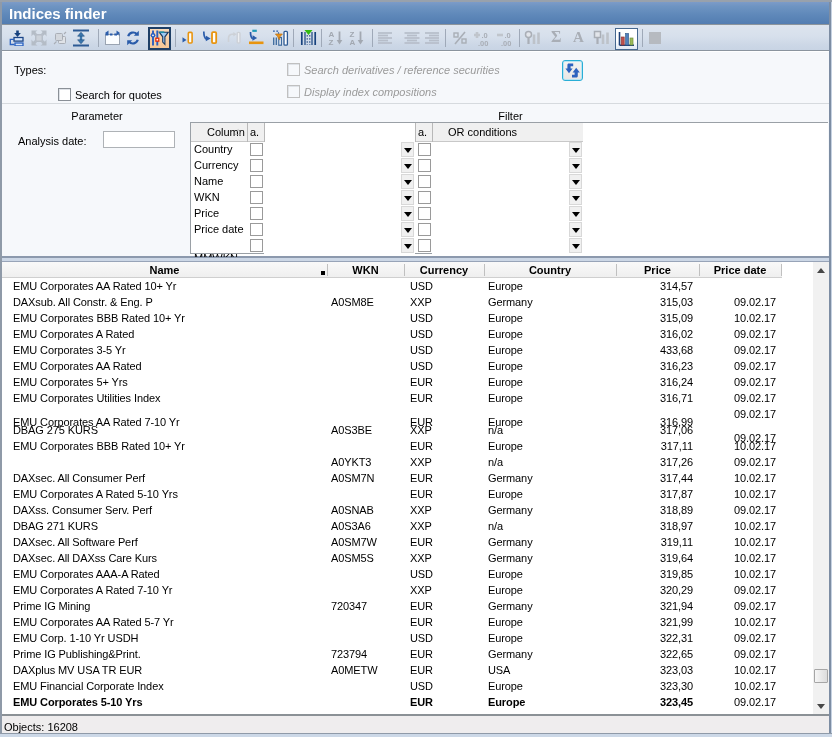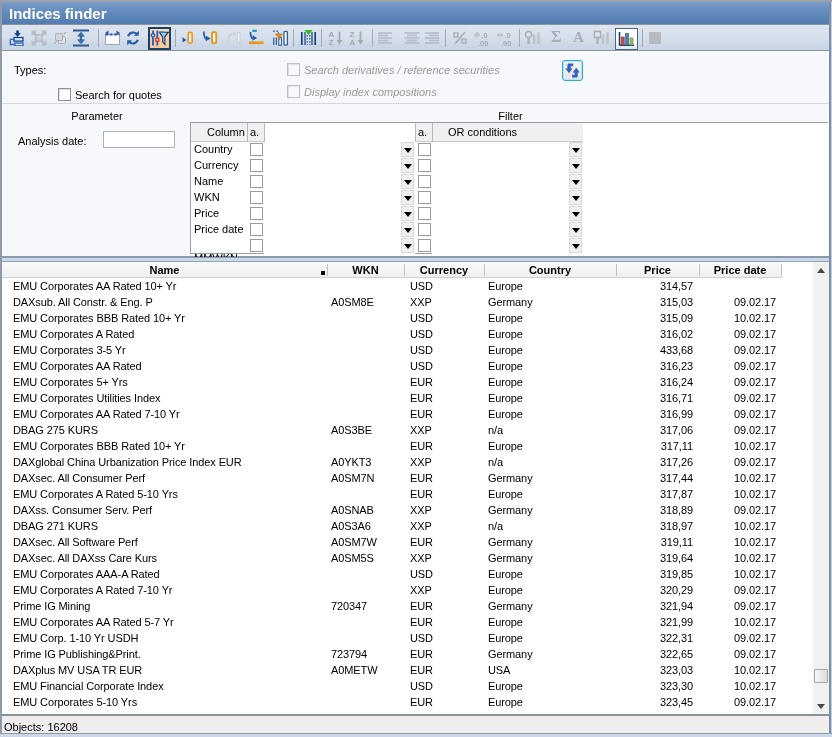--- a/index.html
+++ b/index.html
@@ -418,21 +418,21 @@
       <span class="c5">09.02.17</span>
     </div>
 <div class="drow" style="top:128px;">
       <span class="c0">EMU Corporates Utilities Index</span>
       <span class="c1"></span>
       <span class="c2">EUR</span>
       <span class="c3">Europe</span>
       <span class="c4">316,71</span>
       <span class="c5">09.02.17</span>
     </div>
-<div class="drow" style="top:144px;">
+<div class="drow" style="top:152px;">
       <span class="c0">EMU Corporates AA Rated 7-10 Yr</span>
       <span class="c1"></span>
       <span class="c2">EUR</span>
       <span class="c3">Europe</span>
       <span class="c4">316,99</span>
       <span class="c5">09.02.17</span>
     </div>
 <div class="drow" style="top:160px;">
       <span class="c0">DBAG 275 KURS</span>
       <span class="c1">A0S3BE</span>
@@ -443,21 +443,20 @@
     </div>
 <div class="drow" style="top:176px;">
       <span class="c0">EMU Corporates BBB Rated 10+ Yr</span>
       <span class="c1"></span>
       <span class="c2">EUR</span>
       <span class="c3">Europe</span>
       <span class="c4">317,11</span>
       <span class="c5">09.02.17</span>
     </div>
 <div class="drow" style="top:192px;">
-      <span class="c0">DAXglobal China Urbanization Price Index EUR</span>
       <span class="c1">A0YKT3</span>
       <span class="c2">XXP</span>
       <span class="c3">n/a</span>
       <span class="c4">317,26</span>
       <span class="c5">10.02.17</span>
     </div>
 <div class="drow" style="top:208px;">
       <span class="c0">DAXsec. All Consumer Perf</span>
       <span class="c1">A0SM7N</span>
       <span class="c2">EUR</span>
@@ -562,21 +561,21 @@
       <span class="c5">10.02.17</span>
     </div>
 <div class="drow" style="top:416px;">
       <span class="c0">EMU Financial Corporate Index</span>
       <span class="c1"></span>
       <span class="c2">USD</span>
       <span class="c3">Europe</span>
       <span class="c4">323,30</span>
       <span class="c5">09.02.17</span>
     </div>
-<div class="drow" style="top:432px;">
+<div class="drow" style="top:432px;font-weight:bold;">
       <span class="c0">EMU Corporates 5-10 Yrs</span>
       <span class="c1"></span>
       <span class="c2">EUR</span>
       <span class="c3">Europe</span>
       <span class="c4">323,45</span>
       <span class="c5">09.02.17</span>
     </div>
   </div>
 <div class="abs" id="vscroll">
     <div class="up"></div>

